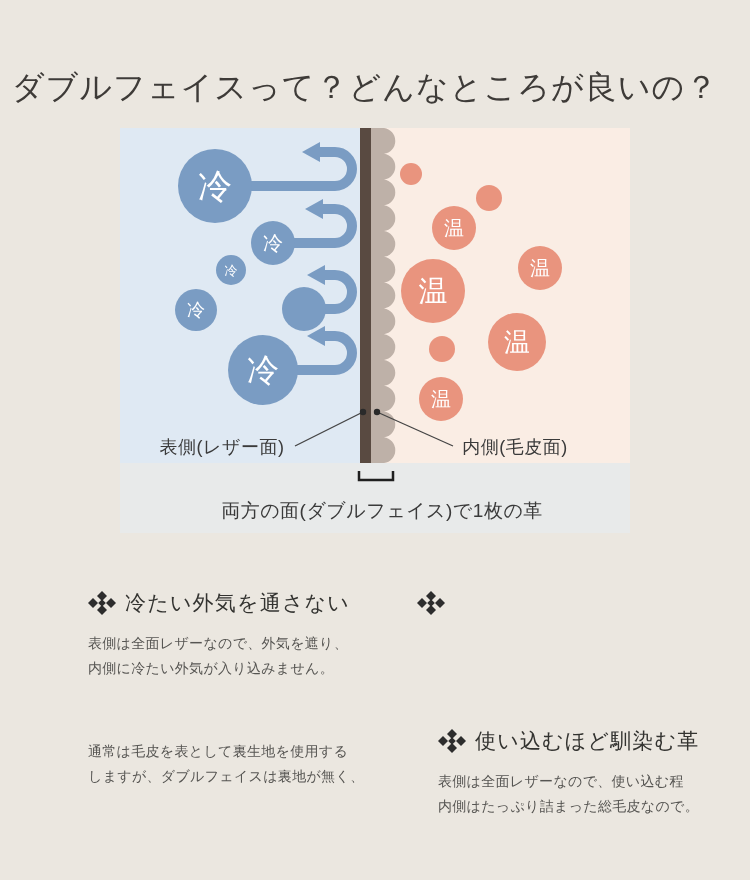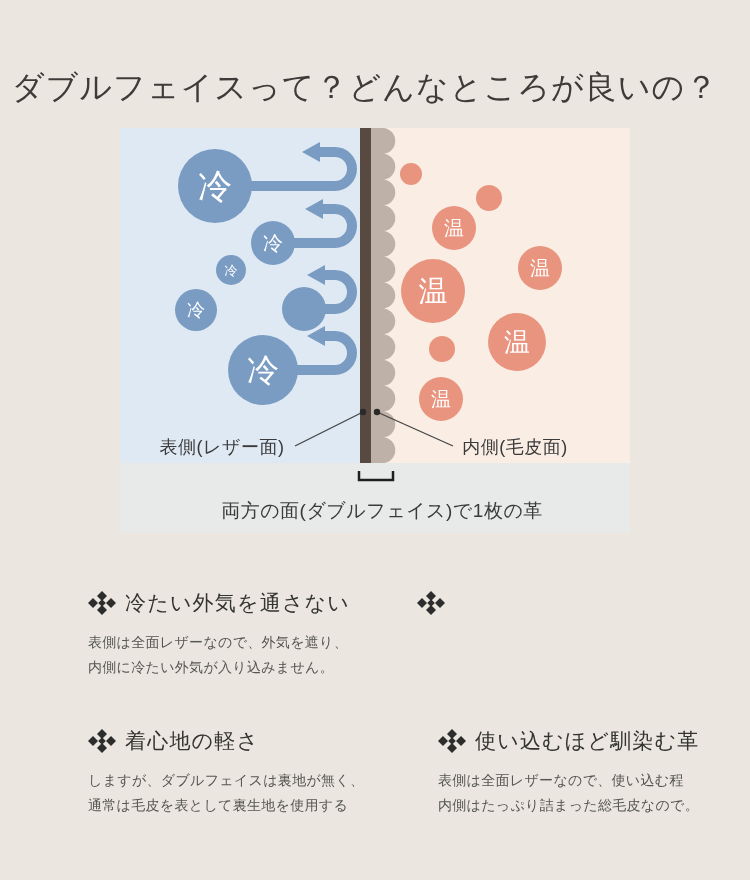--- a/index.html
+++ b/index.html
@@ -27,21 +27,21 @@
   .f2{left:417px;top:588px;}
   .f3{left:88px;top:726px;}
   .f4{left:438px;top:726px;}
   .feature-header{display:flex;align-items:center;gap:9px;height:30px;}
   .feat-icon{width:28px;height:24px;flex:0 0 auto;display:inline-block;}
   .feature-heading{
     margin:0;font-size:21px;font-weight:500;
     color:#333330;letter-spacing:1.2px;white-space:nowrap;
   }
   .feature-body{margin:13px 0 0 0;font-size:14px;line-height:24.5px;color:#565552;letter-spacing:0.3px;}
-  .body-line{display:block;white-space:nowrap;font-family:Liberation Mono, monospace;}
+  .body-line{display:block;white-space:nowrap;}
 </style>
 </head>
 <body>
 
 <div class="page">
 
   <div class="title">ダブルフェイスって？どんなところが良いの？</div>
 
   <div class="diagram-wrap">
     <svg width="510" height="405" viewBox="0 0 510 405">
@@ -149,37 +149,23 @@
             <path d="M0 12 L5 7 L10 12 L5 17 Z"></path>
             <path d="M18 12 L23 7 L28 12 L23 17 Z"></path>
             <path d="M14 8.2 L17.8 12 L14 15.8 L10.2 12 Z"></path>
           </g>
         </svg>
       </span>
     </div>
   </div>
 
   <div class="feature f3">
-    <div class="feature-header">
-      <span class="feat-icon">
-        <svg width="28" height="24" viewBox="0 0 28 24">
-          <g fill="#2D2D2D">
-            <path d="M14 0 L19 5 L14 10 L9 5 Z"></path>
-            <path d="M14 14 L19 19 L14 24 L9 19 Z"></path>
-            <path d="M0 12 L5 7 L10 12 L5 17 Z"></path>
-            <path d="M18 12 L23 7 L28 12 L23 17 Z"></path>
-            <path d="M14 8.2 L17.8 12 L14 15.8 L10.2 12 Z"></path>
-          </g>
-        </svg>
-      </span>
-      <h2 class="feature-heading">着心地の軽さ</h2>
-    </div>
     <p class="feature-body">
+      <span class="body-line">通常は毛皮を表として裏生地を使用する</span>
       <span class="body-line">しますが、ダブルフェイスは裏地が無く、</span>
-      <span class="body-line">通常は毛皮を表として裏生地を使用する</span>
     </p>
   </div>
 
   <div class="feature f4">
     <div class="feature-header">
       <span class="feat-icon">
         <svg width="28" height="24" viewBox="0 0 28 24">
           <g fill="#2D2D2D">
             <path d="M14 0 L19 5 L14 10 L9 5 Z"></path>
             <path d="M14 14 L19 19 L14 24 L9 19 Z"></path>

